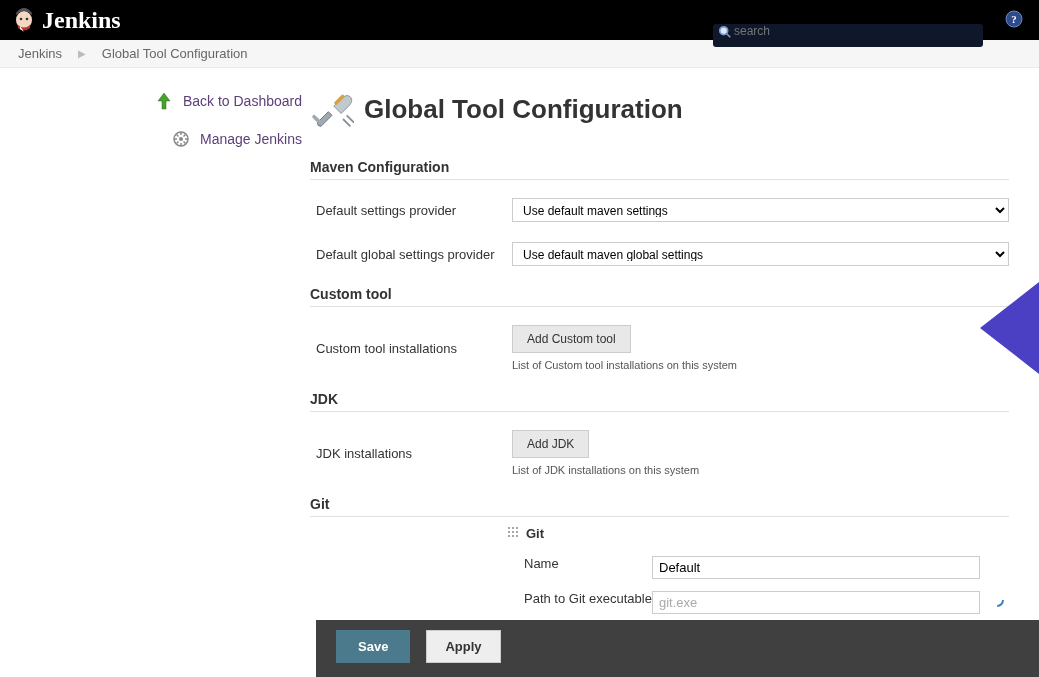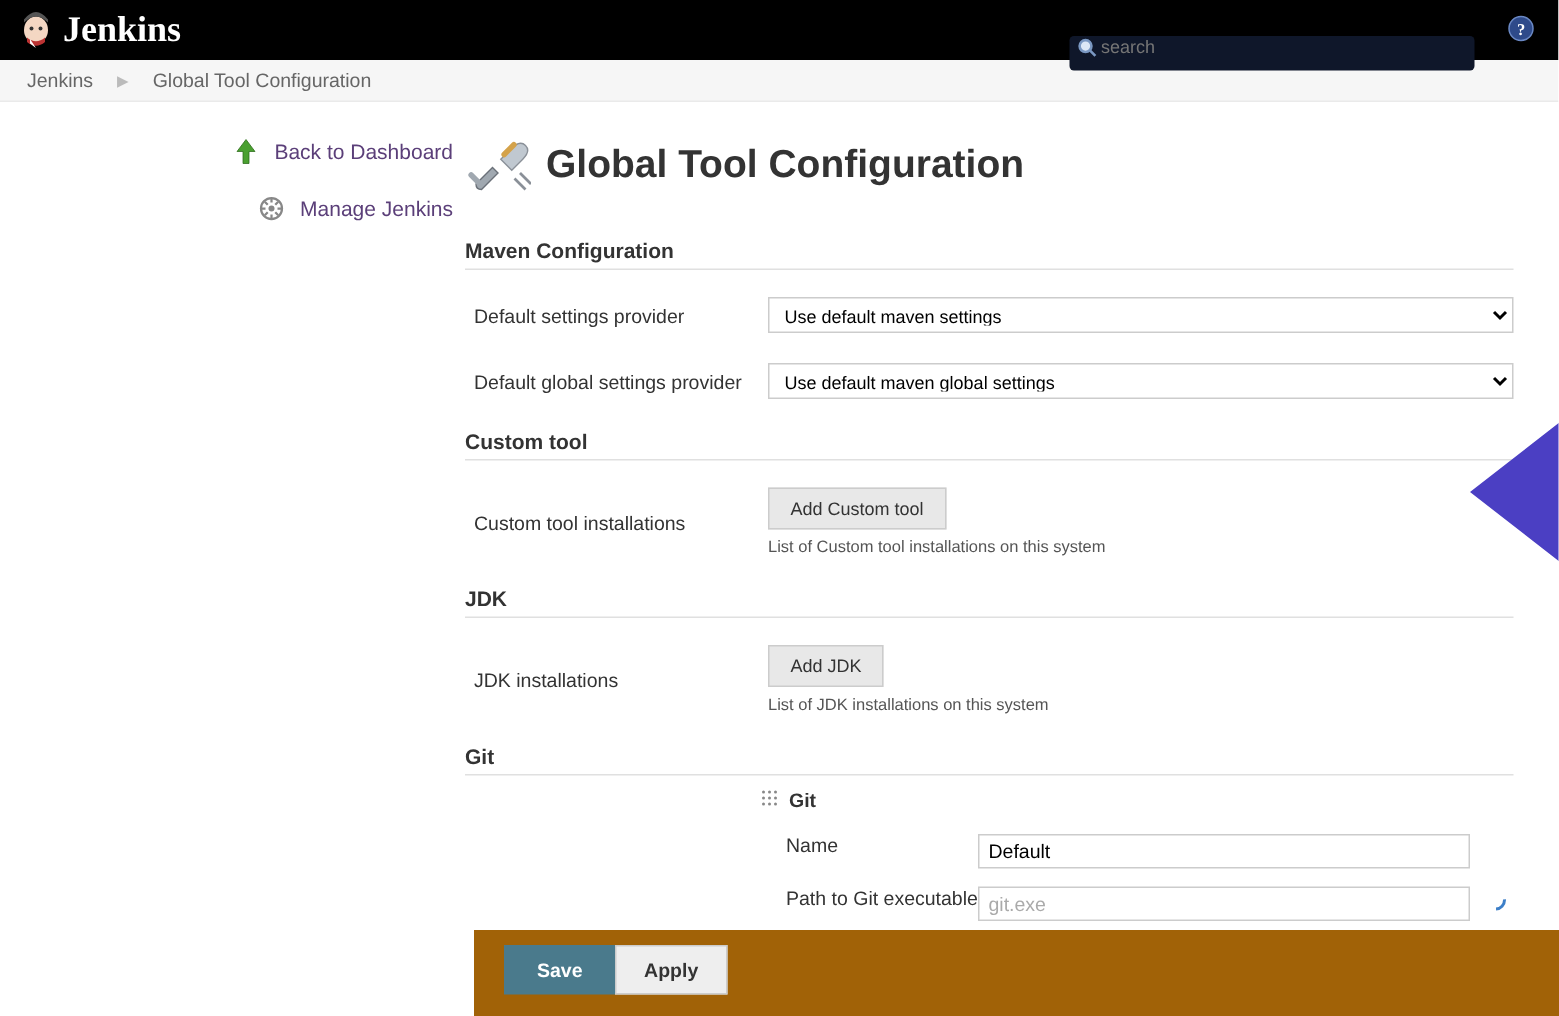--- a/index.html
+++ b/index.html
@@ -209,23 +209,24 @@
       padding: 3px 6px;
       font-size: 13px;
     }
     
     
     .bottom-bar {
       position: fixed;
       bottom: 0;
       left: 316px;
       right: 0;
-      background: #a16207;
+      background: #404040;
       padding: 10px 20px 14px 20px;
       display: flex;
+      gap: 16px;
     }
     .btn-save {
       background: #4a7a8c;
       color: #fff;
       border: none;
       padding: 8px 22px;
       font-size: 13px;
       font-weight: bold;
       cursor: pointer;
     }

